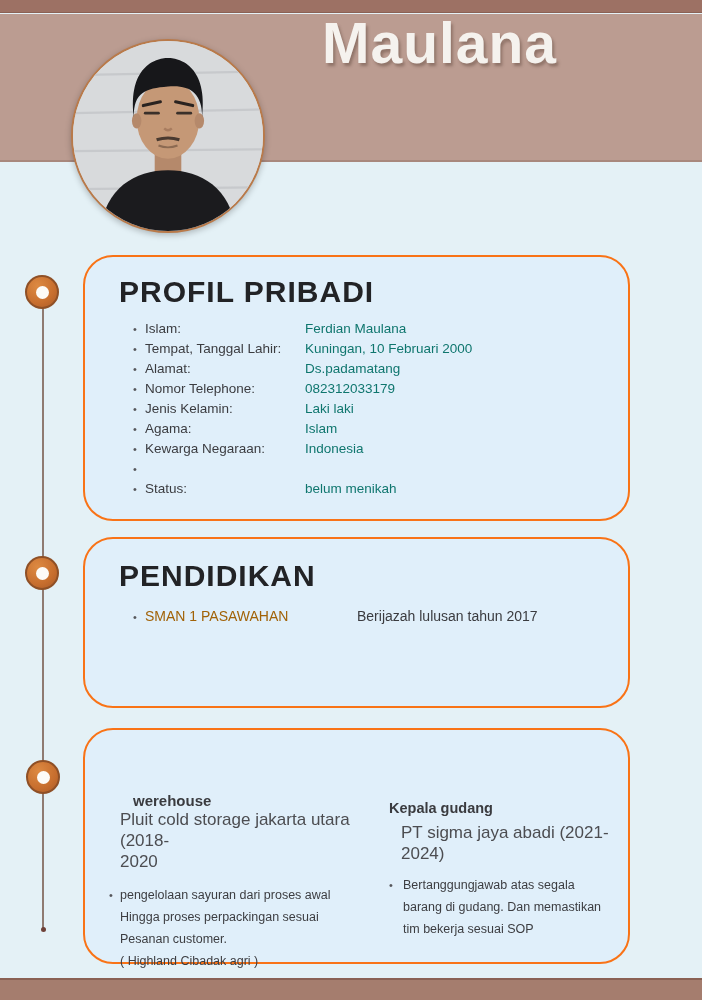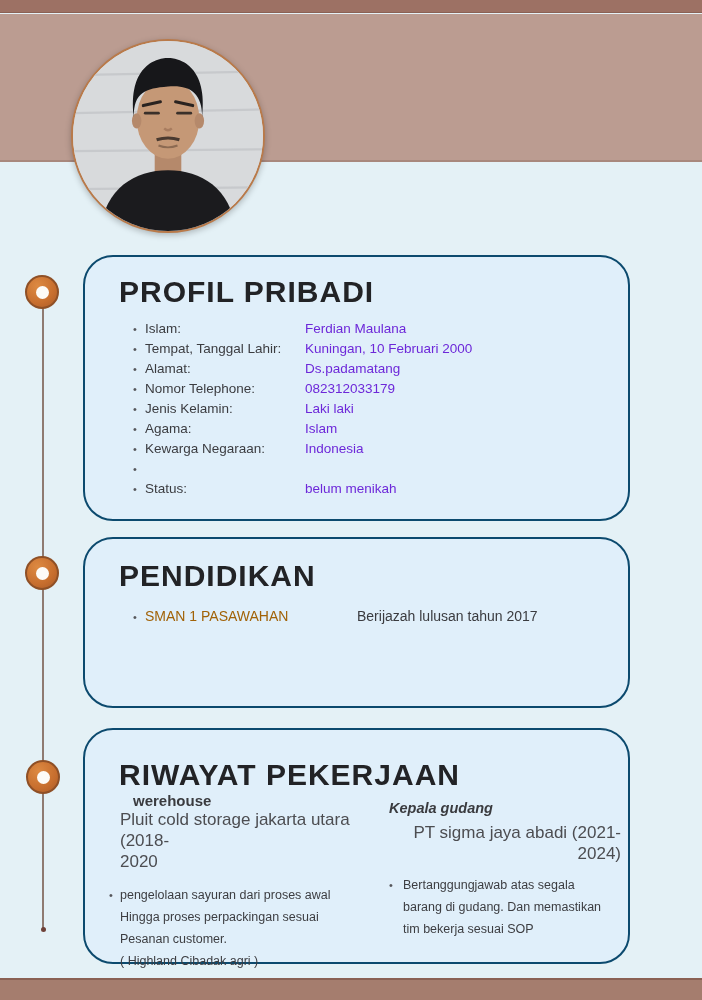--- a/index.html
+++ b/index.html
@@ -32,69 +32,70 @@
   .timeline-marker::after { content:""; position:absolute; left:50%; top:50%; width:13px; height:13px;
                             margin:-6.5px 0 0 -6.5px; border-radius:50%; background:#fdfbf7; }
   .tm1 { left:25px; top:275px; }
   .tm2 { left:25px; top:556px; }
   .tm3 { left:26px; top:760px; }
   .timeline-end-dot { position:absolute; left:41px; top:927px; width:5px; height:5px;
                       border-radius:50%; background:#6e4138; }
 
   
   .card { position:absolute; left:83px; width:547px; background:#e0effa;
-          border:2px solid #0c4a6e; border-radius:30px; }
+          border:2px solid #f97316; border-radius:30px; }
   .card-profile   { top:255px; height:266px; }
   .card-education { top:537px; height:171px; }
   .card-work      { top:728px; height:236px; }
 
   .card-title { position:absolute; left:34px; color:#222326; font-weight:bold;
                 font-size:30px; letter-spacing:1px; }
   .card-profile .card-title   { top:18px; }
   .card-education .card-title { top:20px; }
   .card-work .card-title      { top:28px; }
 
   
   .profile-list { position:absolute; left:48px; top:62px; right:20px; }
   .profile-row { display:flex; align-items:flex-start; height:20px; font-size:13.5px; color:#3b3c40; }
   .bullet { width:12px; color:#55565a; font-size:11px; line-height:20px; }
   .profile-label { width:160px; line-height:20px; }
-  .profile-value { line-height:20px; color:#6d28d9;text-align:center; }
+  .profile-value { line-height:20px; color:#0f766e;text-align:center; }
 
   
   .education-row { position:absolute; left:48px; top:68px; display:flex; font-size:14px; color:#333438; }
   .education-school { width:212px; line-height:18px; color:#a16207; }
   .education-note { line-height:18px; color:#3a3b3f; }
 
   
   .job-col-left  { position:absolute; left:24px;  top:62px; width:266px; }
   .job-col-right { position:absolute; left:304px; top:70px; width:232px; }
   .job-role { font-weight:bold; font-size:15px; color:#3a3b3f; margin-left:24px; }
-  .job-col-right .job-role { font-size:14.5px; margin-left:0; margin-bottom:6px;font-style:italic; }
+  .job-col-right .job-role { font-size:14.5px; margin-left:0; margin-bottom:6px; }
   .job-company { font-size:17px; color:#4c4d51; line-height:21px; white-space:pre-line; margin-left:11px; }
-  .job-col-right .job-company { margin-left:12px;text-align:right; }
+  .job-col-right .job-company { margin-left:12px; }
   .job-bullet { display:flex; margin-top:12px; font-size:12.5px; color:#3c3d41; }
   .job-bullet .b { width:11px; font-size:11px; line-height:22px; color:#55565a; }
   .job-bullet .t { line-height:22px; white-space:pre-line; }
   .job-col-right .job-bullet { margin-top:10px; }
   .job-col-right .job-bullet .b { width:14px; }
 
   
   .footer-strip { position:absolute; left:0; top:978px; width:702px; height:22px;
                   background:#a57d6e; border-top:2px solid #8a6154; }
 </style>
 </head>
 <body>
 
 <div class="page">
 
   <div class="top-strip"></div>
   <div class="header-banner"></div>
 
   <div class="name-block">
+    <div>Maulana</div>
   </div>
 
   <div class="photo-wrap">
     <svg viewBox="0 0 100 100">
       <rect x="0" y="0" width="100" height="100" fill="#d8dadc"></rect>
       <g stroke="#c7c9cc" stroke-width="1.2">
         <line x1="0" y1="18" x2="100" y2="16"></line>
         <line x1="0" y1="38" x2="100" y2="36"></line>
         <line x1="0" y1="58" x2="100" y2="57"></line>
         <line x1="0" y1="78" x2="100" y2="77"></line>
@@ -173,21 +174,20 @@
   <section class="card card-education">
     <h2 class="card-title">PENDIDIKAN</h2>
     <div class="education-row">
       <span class="bullet">•</span>
       <span class="education-school">SMAN 1 PASAWAHAN</span>
       <span class="education-note">Berijazah lulusan tahun 2017</span>
     </div>
   </section>
 
   <section class="card card-work">
-    <h2 class="card-title">RIWAYAT PEKERJAAN</h2>
 
     <div class="job-col-left">
       <div class="job-role">werehouse</div>
       <div class="job-company">Pluit cold storage jakarta utara (2018-
 2020</div>
       <div class="job-bullet">
         <span class="b">•</span>
         <span class="t">pengelolaan sayuran dari proses awal
 Hingga proses perpackingan sesuai
 Pesanan customer.

